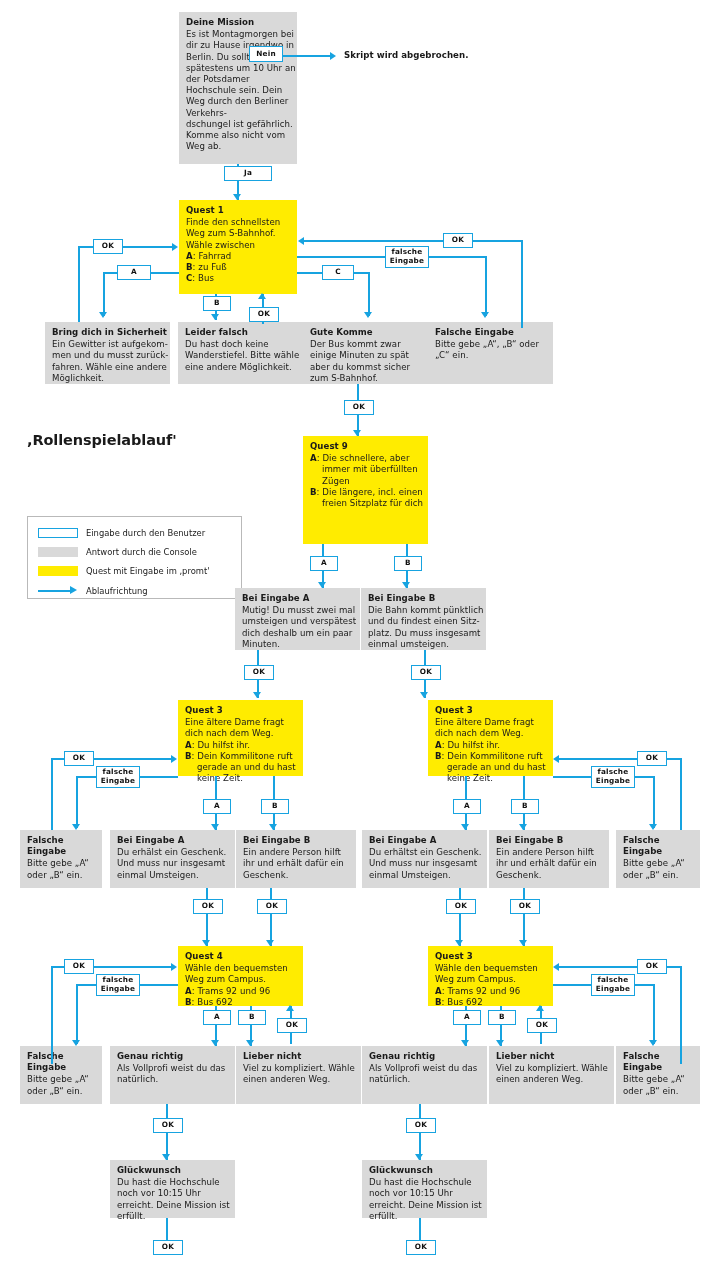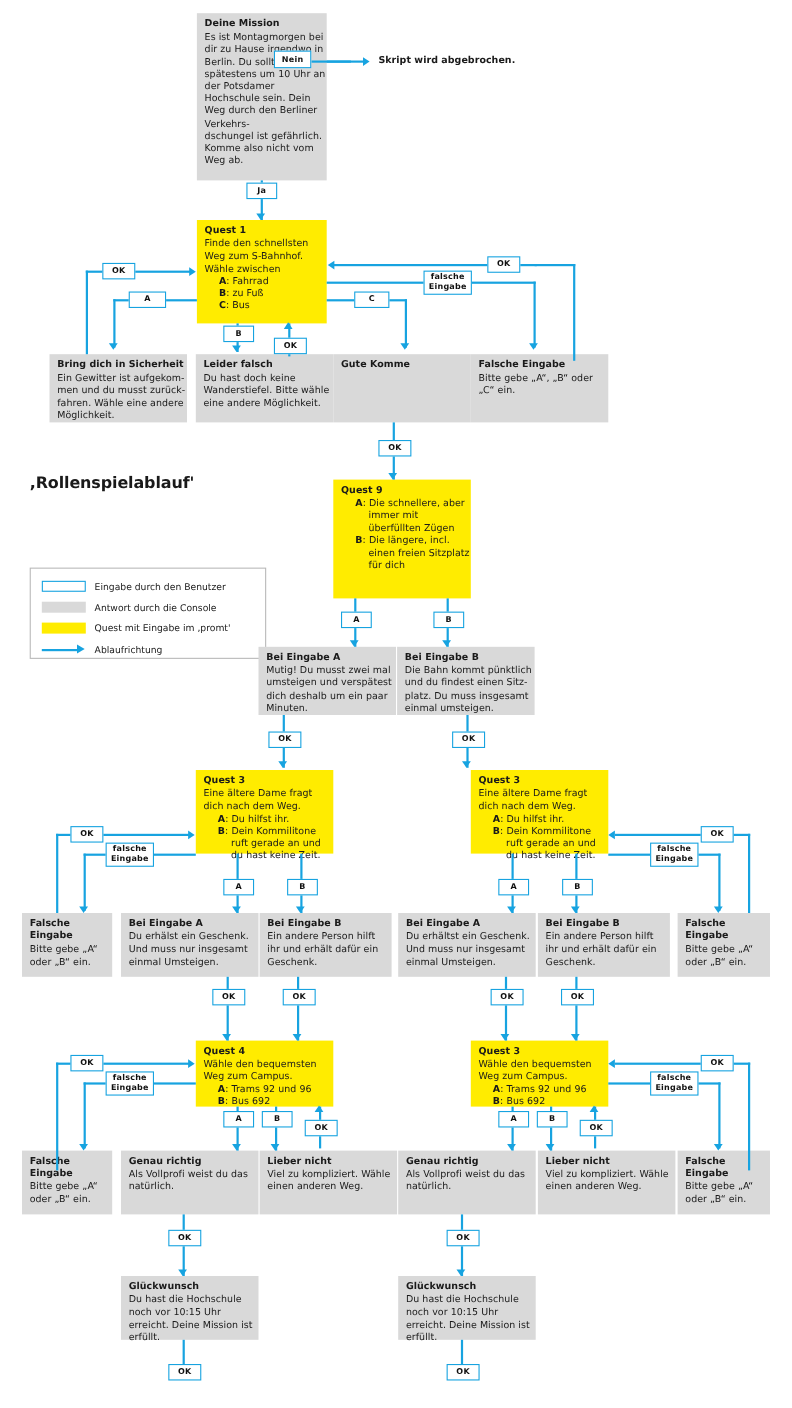--- a/index.html
+++ b/index.html
@@ -10,21 +10,21 @@
   }
   #stage{position:absolute;left:0;top:0;width:720px;height:1280px;}
 
   
   .box{position:absolute;box-sizing:border-box;padding:5px 1px 6px 7px;
        font-size:8.6px;line-height:11.2px;letter-spacing:0.05px;}
   .box .t{font-weight:bold;display:block;margin-bottom:1px;font-size:8.6px;}
   .box .b{display:block;white-space:pre-line;}
   .console{background:#d9d9d9;}
   .quest{background:#ffec00;}
-  .quest .opt{display:block;margin-left:13px;}
+  .quest .opt{display:block;}
   .quest .opt b{font-weight:bold;}
   .plain{background:transparent;font-weight:bold;padding:0;}
 
   
   .chip{position:absolute;box-sizing:border-box;background:#ffffff;
         border:1.6px solid #17a3e0;display:flex;align-items:center;
         justify-content:center;text-align:center;
         font-size:7.3px;font-weight:bold;line-height:8.6px;
         letter-spacing:0.2px;color:#111;z-index:6;white-space:pre-line;}
 
@@ -66,21 +66,21 @@
 
   <div class="ln lnh" style="left:297px;top:55px;width:22px;"></div>
   <div class="chip" style="left:249px;top:46px;width:34px;height:16px;">Nein</div>
   <div class="ln lnh" style="left:283px;top:55px;width:48px;"></div>
   <div class="ar ar-r" style="left:330px;top:51.5px;"></div>
   <div class="box plain" style="left:344px;top:50px;width:180px;height:14px;font-size:8.6px;">
     <span class="t">Skript wird abgebrochen.</span>
   </div>
 
   <div class="ln lnv" style="left:237px;top:164px;width:1.7px;height:36px;"></div>
-  <div class="chip" style="left:224px;top:166px;width:28px;height:15px;text-align:center;">Ja</div>
+  <div class="chip" style="left:224px;top:166px;width:48px;height:15px;text-align:center;">Ja</div>
   <div class="ar ar-d" style="left:233px;top:194px;"></div>
 
   <div class="box quest" style="left:179px;top:200px;width:118px;height:94px;">
     <span class="t">Quest 1</span>
     <span class="b">Finde den schnellsten Weg zum S-Bahnhof.
 Wähle zwischen</span>
     <span class="opt"><b>A</b>: <span>Fahrrad</span></span>
     <span class="opt"><b>B</b>: <span>zu Fuß</span></span>
     <span class="opt"><b>C</b>: <span>Bus</span></span>
   </div>
@@ -130,20 +130,21 @@
     <span class="b">Du hast doch keine Wanderstiefel. Bitte wähle eine andere Möglichkeit.</span>
   </div>
   <div class="box console" style="left:45px;top:322px;width:125px;height:62px;">
     <span class="t">Bring dich in Sicherheit</span>
     <span class="b">Ein Gewitter ist aufgekom-
 men und du musst zurück-
 fahren. Wähle eine andere Möglichkeit.</span>
   </div>
   <div class="box console" style="left:303px;top:322px;width:125px;height:62px;">
     <span class="t">Gute Komme</span>
+    <span class="b">Der Bus kommt zwar einige Minuten zu spät aber du kommst sicher zum S-Bahnhof.</span>
   </div>
   <div class="box console" style="left:428px;top:322px;width:125px;height:62px;">
     <span class="t">Falsche Eingabe</span>
     <span class="b">Bitte gebe „A“, „B“ oder „C“ ein.</span>
   </div>
 
   <div class="ln lnv" style="left:357px;top:384px;height:52px;"></div>
   <div class="chip" style="left:344px;top:400px;width:30px;height:15px;">OK</div>
   <div class="ar ar-d" style="left:353px;top:430px;"></div>
 

